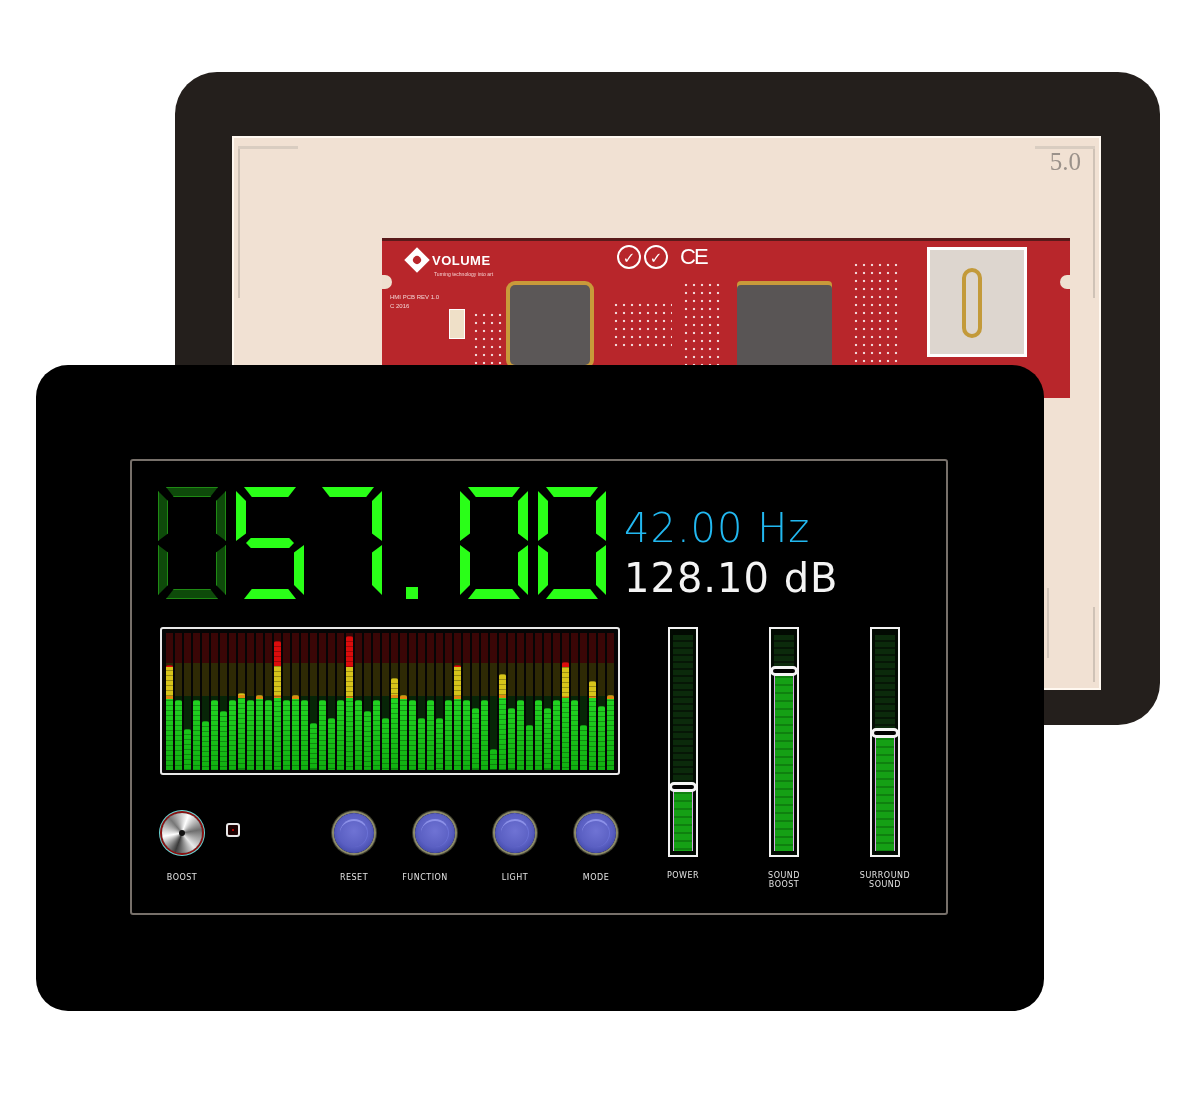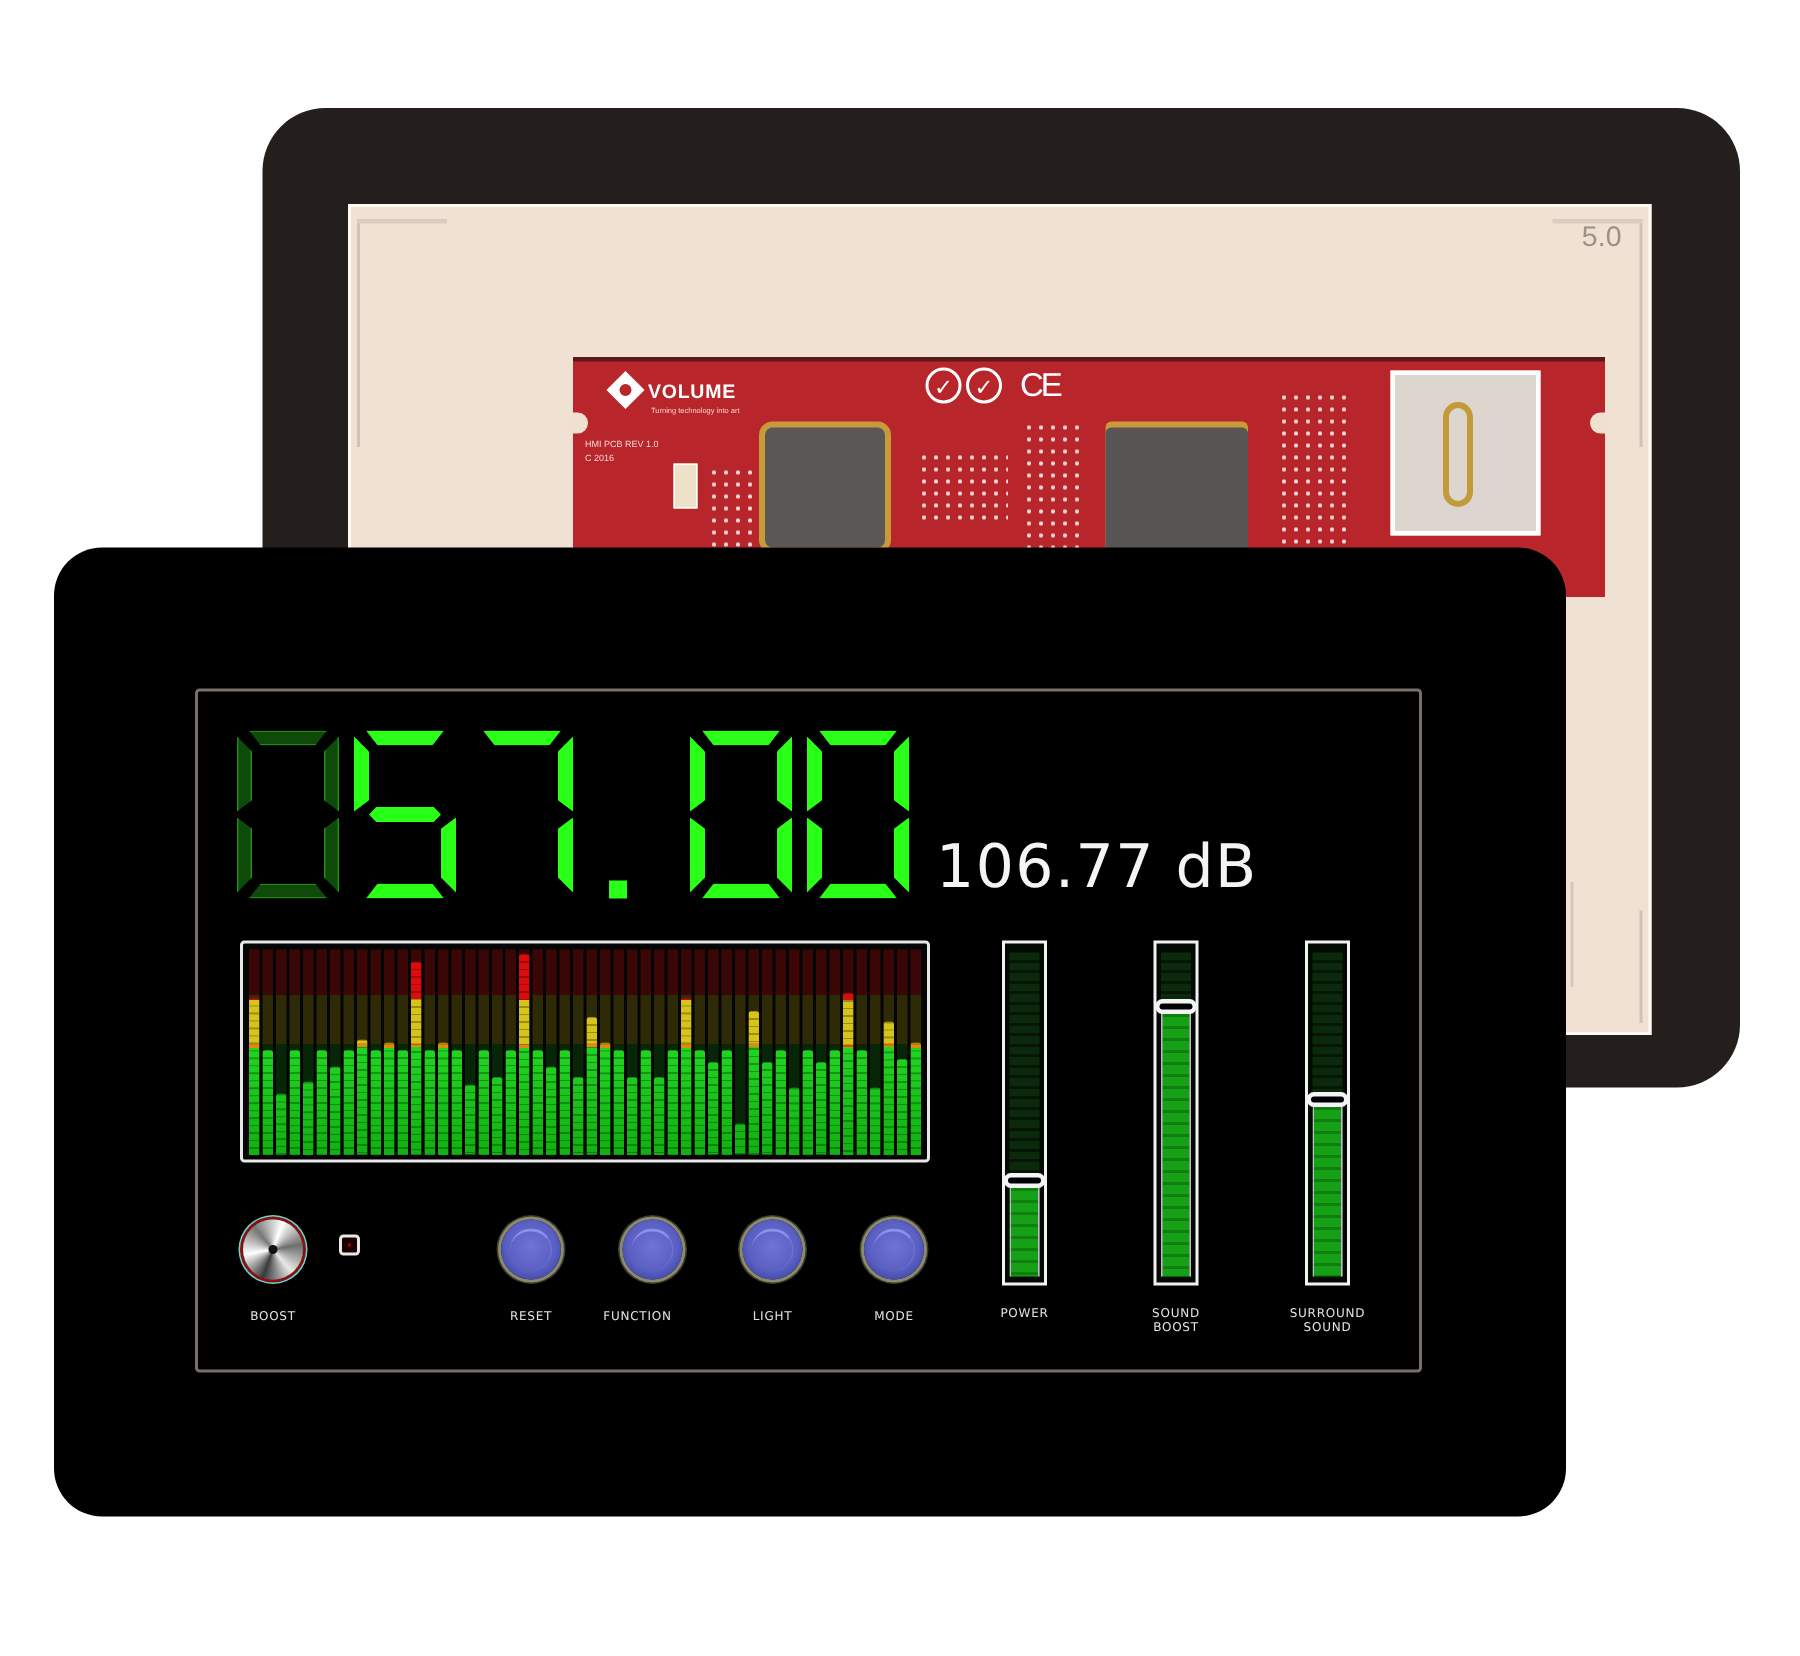--- a/index.html
+++ b/index.html
@@ -7,21 +7,21 @@
 
     
     .back { position: absolute; left: 175px; top: 72px; width: 985px; height: 653px; background: #241f1c; border-radius: 42px; }
     .back-inner { position: absolute; left: 57px; top: 64px; width: 869px; height: 554px; background: #f1e1d3; border: 2px solid #fff8f0; box-sizing: border-box; }
     .back-inner .tab-l { position: absolute; left: 4px; top: 10px; width: 6px; height: 150px; border-left: 2px solid #cfc2b6; }
     .back-inner .tab-t { position: absolute; left: 4px; top: 8px; width: 60px; height: 0; border-top: 3px solid #d9cdc1; }
     .back-inner .tab-r { position: absolute; right: 4px; top: 10px; width: 6px; height: 150px; border-right: 2px solid #cfc2b6; }
     .back-inner .tab-tr { position: absolute; right: 4px; top: 8px; width: 60px; height: 0; border-top: 3px solid #d9cdc1; }
     .back-inner .tab-br { position: absolute; right: 4px; bottom: 6px; width: 4px; height: 75px; border-right: 2px solid #cfc2b6; }
     .back-inner .tab-bl { position: absolute; right: 50px; bottom: 30px; width: 4px; height: 70px; border-right: 2px solid #d4c7bb; }
-    .version { position: absolute; right: 18px; top: 10px; font-size: 19px; color: #9a918a; font-family: Liberation Sans, sans-serif; }
+    .version { position: absolute; right: 18px; top: 10px; font-size: 25px; color: #9a918a; font-family: Liberation Serif, serif; }
 
     .pcb { position: absolute; left: 148px; top: 100px; width: 688px; height: 160px; background: #b8262b; border-top: 3px solid #5a1a1a; box-sizing: border-box; overflow: hidden; }
     .pcb .logo { position: absolute; left: 26px; top: 10px; display: flex; align-items: center; gap: 6px; color: #fff; }
     .pcb .logo .diamond { width: 18px; height: 18px; background: #fff; transform: rotate(45deg); position: relative; }
     .pcb .logo .diamond::after { content: ""; position: absolute; left: 5px; top: 5px; width: 8px; height: 8px; background: #b8262b; border-radius: 50%; }
     .pcb .logo-text { font-size: 13px; font-weight: bold; letter-spacing: 0.5px; font-family: "Liberation Sans", sans-serif; }
     .pcb .tagline { position: absolute; left: 52px; top: 30px; font-size: 5px; color: #f6d0d0; font-family: "Liberation Sans", sans-serif; }
     .pcb .rev { position: absolute; left: 8px; top: 52px; font-size: 6px; color: #f3d5d5; line-height: 9px; font-family: "Liberation Sans", sans-serif; }
     .pcb .cert { position: absolute; top: 4px; display: flex; gap: 3px; left: 235px; }
     .pcb .cert span { width: 24px; height: 24px; border: 2px solid #fff; border-radius: 50%; color: #fff; font-size: 15px; line-height: 22px; text-align: center; box-sizing: border-box; font-family: "DejaVu Sans", sans-serif; }
@@ -164,21 +164,22 @@
       <div class="digit" title="0">
         <div class="s a"></div>
           <div class="s b"></div>
           <div class="s c"></div>
           <div class="s d"></div>
           <div class="s e"></div>
           <div class="s f"></div>
       </div>
     </div>
 
-    <div class="level">106.77 dB</div>
+    <div class="freq">42.00 Hz</div>
+    <div class="level">128.10 dB</div>
 
     <div class="spectrum">
       <div class="bars" id="bars">
           <div class="bar">
             <div class="fill" style="height: 77%;"></div>
           </div>
           <div class="bar">
             <div class="fill" style="height: 51%;"></div>
           </div>
           <div class="bar">

